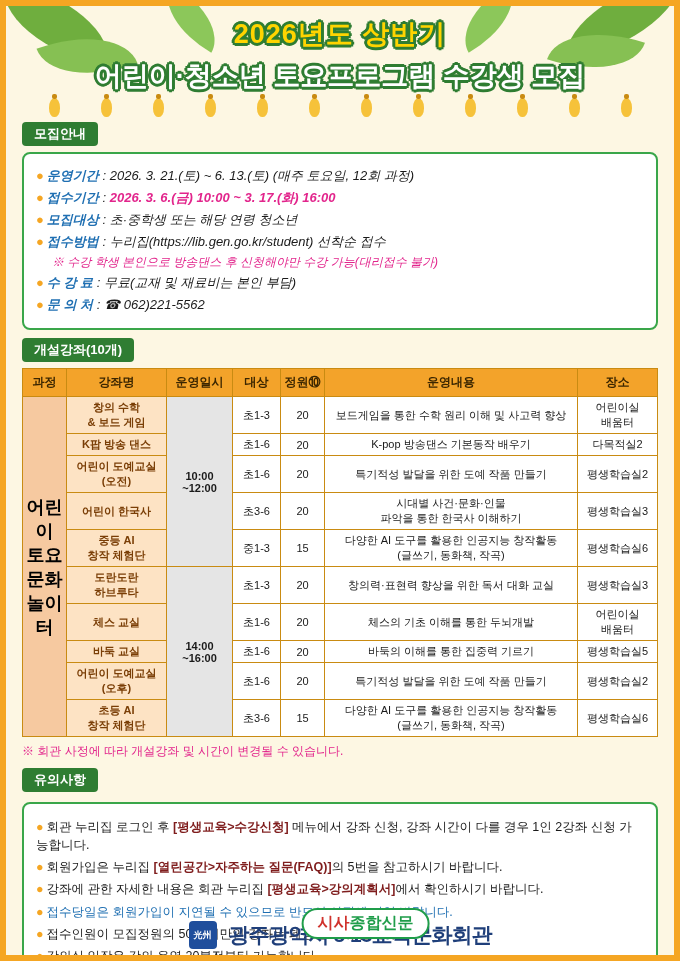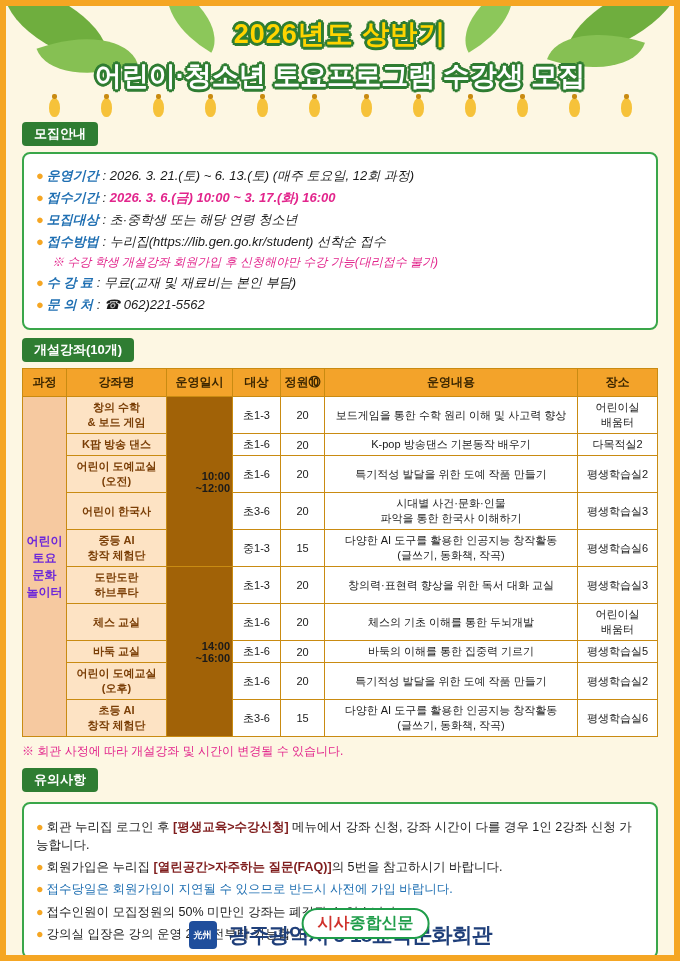--- a/index.html
+++ b/index.html
@@ -68,23 +68,23 @@
   .info-line .lbl { color:#1f6fb2; font-weight:bold; }
   .dot { color:#f5a623; font-weight:bold; margin-right:3px;}
   .pink { color:#e2258c; font-weight:bold;}
   .note-pink { color:#e2258c; font-size:12px; margin-left:16px; }
 
   
   .tbl-wrap { margin-top: 8px; }
   table { border-collapse: collapse; width:100%; background:#fff; }
   th, td { border:1px solid #c98b12; font-size:11px; text-align:center; padding:3px 2px; color:#1a1a1a;}
   thead th { background:#f3a32a; color:#3b2600; font-weight:bold; font-size:12px; padding:5px 2px;}
-  td.cat { background:#f6c9a0; font-weight:bold; color:#6d28d9; font-size:12px; width:44px;}
+  td.cat { background:#f6c9a0; font-weight:bold; color:#000000; font-size:18px; width:44px;}
   td.name { background:#fde3c4; font-weight:bold; color:#7a3e06; width:100px;}
-  td.time { background:#a16207; width:66px; font-weight:bold;text-align:right;}
+  td.time { background:#e5e5e5; width:66px; font-weight:bold;}
   td.target { width:48px; }
   td.cap { width:44px; }
   td.place { width:80px; }
   td.desc { text-align:center; }
 
   .warn { color:#e2258c; font-size:12px; margin-top:6px; }
 
   .notice-box {
     background:#ffffff; border:2px solid #3aa64a; border-radius:8px;
     padding: 10px 12px; margin-top: 4px;
@@ -142,21 +142,21 @@
 
   <div class="content">
 
     <div class="section-tag">모집안내</div>
     <div class="info-box">
       <div id="recruit-list">
           <div class="info-line"><span class="dot">●</span><span class="lbl">운영기간</span> : 2026. 3. 21.(토) ~ 6. 13.(토) (매주 토요일, 12회 과정)</div>
           <div class="info-line"><span class="dot">●</span><span class="lbl">접수기간</span> : <span class="pink">2026. 3. 6.(금) 10:00 ~ 3. 17.(화) 16:00</span></div>
           <div class="info-line"><span class="dot">●</span><span class="lbl">모집대상</span> : 초·중학생 또는 해당 연령 청소년</div>
           <div class="info-line"><span class="dot">●</span><span class="lbl">접수방법</span> : 누리집(https://lib.gen.go.kr/student) 선착순 접수</div>
-          <div class="note-pink">※ 수강 학생 개설강좌 회원가입 후 신청해야만 수강 가능(대리접수 불가)</div>
+          <div class="note-pink">※ 수강 학생 본인으로 방송댄스 후 신청해야만 수강 가능(대리접수 불가)</div>
           <div class="info-line"><span class="dot">●</span><span class="lbl">수 강 료</span> : 무료(교재 및 재료비는 본인 부담)</div>
           <div class="info-line"><span class="dot">●</span><span class="lbl">문 의 처</span> : ☎ 062)221-5562</div>
         </div>
     </div>
 
     <div class="tbl-wrap">
       <div class="section-tag">개설강좌(10개)</div>
       <table>
         <thead>
           <tr id="thead-row">
@@ -247,20 +247,21 @@
       </table>
       <div class="warn">※ 회관 사정에 따라 개설강좌 및 시간이 변경될 수 있습니다.</div>
     </div>
 
     <div style="margin-top:8px;">
       <div class="section-tag">유의사항</div>
       <div class="notice-box">
         <div id="notice-list">
             <div class="notice-line"><span class="dot">●</span>회관 누리집 로그인 후 <span class="hl">[평생교육&gt;수강신청]</span> 메뉴에서 강좌 신청, 강좌 시간이 다를 경우 1인 2강좌 신청 가능합니다.</div>
             <div class="notice-line"><span class="dot">●</span>회원가입은 누리집 <span class="hl">[열린공간&gt;자주하는 질문(FAQ)]</span>의 5번을 참고하시기 바랍니다.</div>
+            <div class="notice-line"><span class="dot">●</span>강좌에 관한 자세한 내용은 회관 누리집 <span class="hl">[평생교육&gt;강의계획서]</span>에서 확인하시기 바랍니다.</div>
             <div class="notice-line b"><span class="dot">●</span>접수당일은 회원가입이 지연될 수 있으므로 반드시 사전에 가입 바랍니다.</div>
             <div class="notice-line"><span class="dot">●</span>접수인원이 모집정원의 50% 미만인 강좌는 폐강될 수 있습니다.</div>
             <div class="notice-line"><span class="dot">●</span>강의실 입장은 강의 운영 20분전부터 가능합니다.</div>
           </div>
       </div>
     </div>
   </div>
 
   <div class="footer">
     <div class="footer-row">

